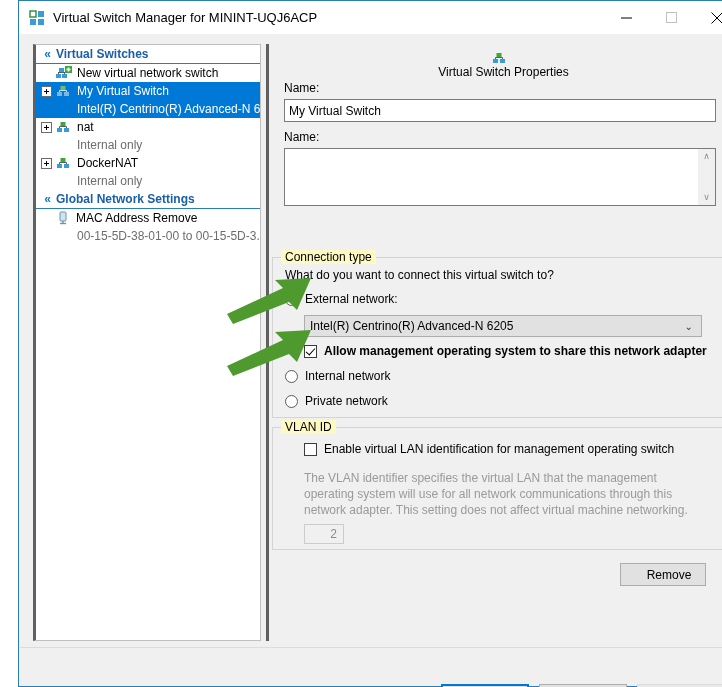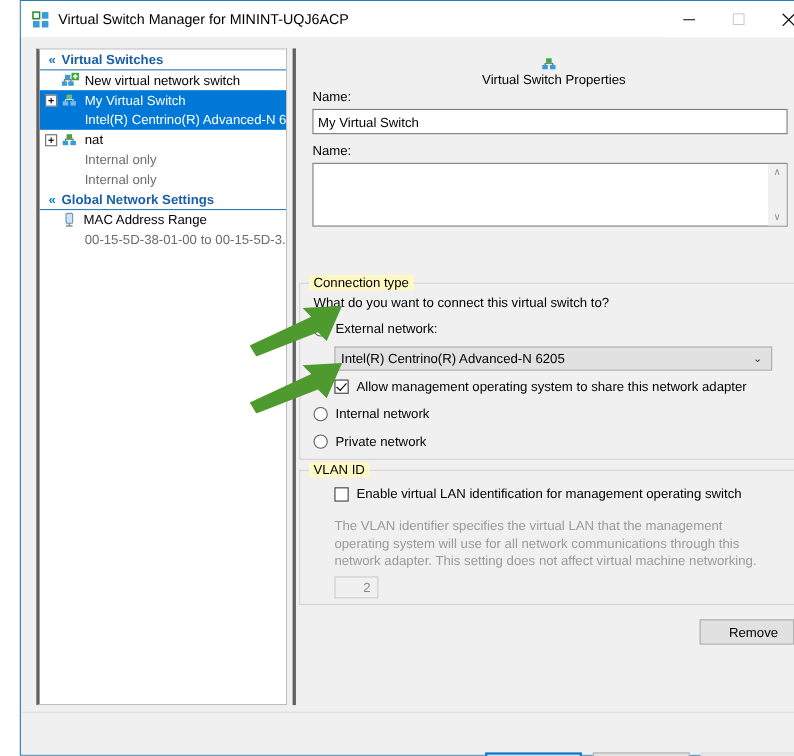--- a/index.html
+++ b/index.html
@@ -356,21 +356,21 @@
     box-sizing: border-box;
     font-family: "Liberation Sans", sans-serif;
     font-size: 12px;
     color: #000;
     display: flex;
     align-items: center;
     justify-content: center;
     text-align: center;
   }
   #remove-btn {
-    left: 364px; top: 519px;
+    left: 348px; top: 519px;
     width: 86px; height: 23px; padding-left: 12px;
   }
   
   .bottom-sep {
     position: absolute;
     left: 0; top: 613px;
     width: 719px; height: 1px;
     background: #dcdcdc;
   }
   #ok-btn {
@@ -484,37 +484,51 @@
               <rect x="4.5" y="2" width="5" height="4" fill="#3aa93a"></rect>
               <line x1="3.5" y1="8" x2="3.5" y2="6.5" stroke="#5c5c5c"></line>
               <line x1="10.5" y1="8" x2="10.5" y2="6.5" stroke="#5c5c5c"></line>
               <line x1="3.5" y1="6.5" x2="10.5" y2="6.5" stroke="#5c5c5c"></line>
             </svg>
           </span>
           <span class="tree-label">nat</span>
         </div>
         <div class="tree-sub">Internal only</div>
 
+        <div class="tree-row">
+          <span class="expander"></span>
+          <span class="sw-icon">
+            <svg width="16" height="14" viewBox="0 0 16 14">
+              <rect x="1" y="8" width="5" height="4" fill="#3a9bd9"></rect>
+              <rect x="8" y="8" width="5" height="4" fill="#3a9bd9"></rect>
+              <rect x="4.5" y="2" width="5" height="4" fill="#3aa93a"></rect>
+              <line x1="3.5" y1="8" x2="3.5" y2="6.5" stroke="#5c5c5c"></line>
+              <line x1="10.5" y1="8" x2="10.5" y2="6.5" stroke="#5c5c5c"></line>
+              <line x1="3.5" y1="6.5" x2="10.5" y2="6.5" stroke="#5c5c5c"></line>
+            </svg>
+          </span>
+          <span class="tree-label">DockerNAT</span>
+        </div>
         <div class="tree-sub">Internal only</div>
 
         <div class="tree-section">
           <span class="chev">«</span>
           <span class="tree-section-label">Global Network Settings</span>
         </div>
 
         <div class="tree-row">
           <span class="ind"></span>
           <span class="mac-icon">
             <svg width="14" height="14" viewBox="0 0 14 14">
               <rect x="4" y="1" width="6" height="9" rx="1" fill="#cfe4f2" stroke="#6f93a8"></rect>
               <line x1="7" y1="10" x2="7" y2="12" stroke="#6f93a8" stroke-width="1.4"></line>
               <line x1="4" y1="12.5" x2="10" y2="12.5" stroke="#6f93a8" stroke-width="1.4"></line>
             </svg>
           </span>
-          <span class="tree-label">MAC Address Range</span>
+          <span class="tree-label">MAC Address Remove</span>
         </div>
         <div class="tree-sub">00-15-5D-38-01-00 to 00-15-5D-3...</div>
 
       </div>
     </div>
 
     <div class="splitter"></div>
 
     <div class="right-pane">
 
@@ -553,21 +567,21 @@
         <div class="radio-row" style="top:34px;">
           <span class="radio checked"></span>
           <span class="radio-label">External network:</span>
         </div>
 
         <div class="combo" style="left:31px; top:57px; width:398px; height:22px;">
           <span>Intel(R) Centrino(R) Advanced-N 6205</span>
           <span class="combo-arrow">⌄</span>
         </div>
 
-        <div class="check-row" style="left:31px; top:86px;">
+        <div class="check-row" style="left:31px; top:86px;font-weight:bold;">
           <span class="checkbox checked"></span>
           <span class="check-label">Allow management operating system to share this network adapter</span>
         </div>
 
         <div class="radio-row" style="top:111px;">
           <span class="radio"></span>
           <span class="radio-label">Internal network</span>
         </div>
 
         <div class="radio-row" style="top:136px;">

